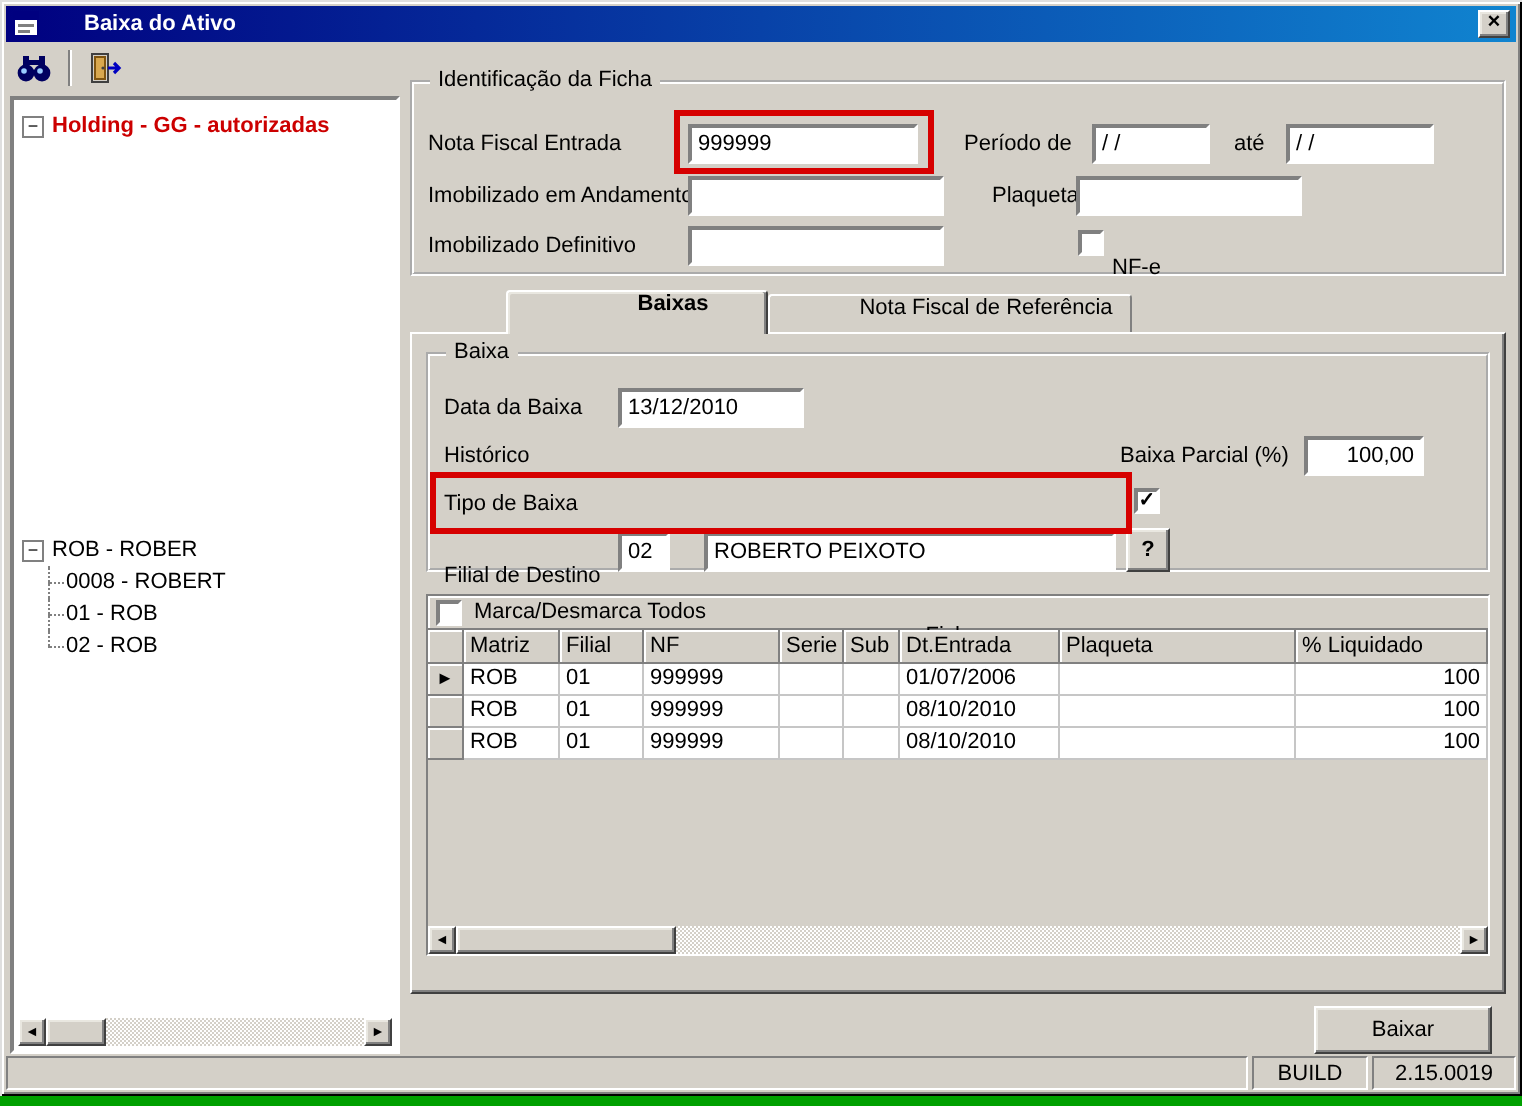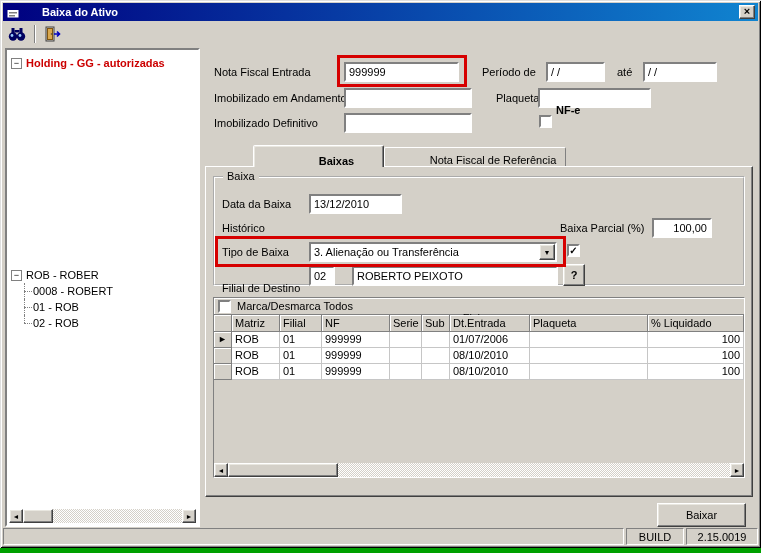--- a/index.html
+++ b/index.html
@@ -51,21 +51,21 @@
   .field { position: absolute; display: flex; align-items: center; padding: 0 3px; white-space: nowrap; overflow: hidden; }
   .field.num { justify-content: flex-end; }
 
   .checkbox { position: absolute; width: 13px; height: 13px; display: flex; align-items: center; justify-content: center;
     font-size: 10px; font-weight: bold; line-height: 10px; }
 
   .combo { position: absolute; display: flex; align-items: stretch; padding: 0; }
   .combo-text { flex: 1; display: flex; align-items: center; padding: 0 3px; white-space: nowrap; overflow: hidden; }
   .combo-btn { width: 16px; display: flex; align-items: center; justify-content: center; font-size: 7px; line-height: 7px; flex: 0 0 auto; }
 
-  .tab { position: absolute; background: #d4d0c8; display: flex; align-items: flex-end; justify-content: center;
+  .tab { position: absolute; background: #d4d0c8; display: flex; align-items: flex-start; justify-content: center;
     border: 1px solid; border-color: #fff #808080 #d4d0c8 #fff; border-bottom: none; border-radius: 2px 2px 0 0; padding-left: 36px; }
   .tab.inactive { top: 147px; height: 19px; z-index: 1; }
   .tab.active { top: 145px; height: 22px; z-index: 3; font-weight: bold;
     border-color: #fff #404040 transparent #fff; box-shadow: inset -1px 0 0 #808080, inset 1px 1px 0 #e9e7e0; }
   .tabpanel { position: absolute; left: 205px; top: 166px; width: 548px; height: 331px; background: #d4d0c8;
     border: 1px solid; border-color: #fff #404040 #404040 #fff; box-shadow: inset -1px -1px 0 #808080; z-index: 2; }
 
   .grid { position: absolute; left: 213px; top: 297px; width: 532px; height: 181px;
     border: 1px solid; border-color: #808080 #fff #fff #808080; background: #d4d0c8; }
   .grid-toprow { position: absolute; left: 0; top: 0; width: 530px; height: 17px; background: #d4d0c8;
@@ -161,56 +161,55 @@
       </div>
       <div class="hscroll">
         <div class="scroll-btn raised">◄</div>
         <div class="scroll-track">
           <div class="scroll-thumb raised" style="width:30px;"></div>
         </div>
         <div class="scroll-btn raised">►</div>
       </div>
     </div>
 
+    <div class="groupbox" style="left:205px;top:40px;width:548px;height:98px;">
+      <div class="legend">Identificação da Ficha</div>
+    </div>
     <div class="lbl" style="left:214px;top:66px;">Nota Fiscal Entrada</div>
     <div class="field sunken" style="left:344px;top:62px;width:115px;height:20px;">999999</div>
     <div class="lbl" style="left:482px;top:66px;">Período de</div>
     <div class="field sunken" style="left:546px;top:62px;width:59px;height:20px;">/  /</div>
     <div class="lbl" style="left:617px;top:66px;">até</div>
     <div class="field sunken" style="left:643px;top:62px;width:74px;height:20px;">/  /</div>
     <div class="lbl" style="left:214px;top:92px;">Imobilizado em Andamento</div>
     <div class="field sunken" style="left:344px;top:88px;width:128px;height:20px;"></div>
     <div class="lbl" style="left:496px;top:92px;">Plaqueta</div>
     <div class="field sunken" style="left:538px;top:88px;width:113px;height:20px;"></div>
     <div class="lbl" style="left:214px;top:117px;">Imobilizado Definitivo</div>
     <div class="field sunken" style="left:344px;top:113px;width:128px;height:20px;"></div>
     <div class="checkbox sunken" style="left:539px;top:115px;"></div>
-    <div class="lbl" style="left:556px;top:104px;font-weight:bold;">NF-e</div>
+    <div class="lbl" style="left:556px;top:128px;">NF-e</div>
 
     <div class="tab active" style="left:253px;width:131px;">
       <span>Baixas</span>
     </div>
     <div class="tab inactive" style="left:384px;width:182px;">
       <span>Nota Fiscal de Referência</span>
     </div>
     <div class="tabpanel"></div>
 
     <div class="groupbox" style="left:213px;top:176px;width:532px;height:110px;z-index:4;">
       <div class="legend">Baixa</div>
     </div>
     <div class="lbl" style="left:222px;top:198px;z-index:4;">Data da Baixa</div>
     <div class="field sunken" style="left:309px;top:194px;width:93px;height:20px;z-index:4;">13/12/2010</div>
     <div class="lbl" style="left:222px;top:222px;z-index:4;">Histórico</div>
     <div class="lbl" style="left:560px;top:222px;z-index:4;">Baixa Parcial (%)</div>
     <div class="field sunken num" style="left:652px;top:218px;width:60px;height:20px;z-index:4;padding-left:48px;">100,00</div>
     <div class="lbl" style="left:222px;top:246px;z-index:4;">Tipo de Baixa</div>
-    <div class="combo sunken" style="left:309px;top:242px;width:248px;height:20px;z-index:4;">
-      <div class="combo-text">3. Alienação ou Transferência</div>
-      <div class="combo-btn raised">▼</div>
-    </div>
     <div class="checkbox sunken" style="left:567px;top:244px;z-index:4;">✓</div>
     <div class="lbl" style="left:222px;top:282px;z-index:4;">Filial de Destino</div>
     <div class="field sunken" style="left:309px;top:266px;width:26px;height:20px;z-index:4;">02</div>
     <div class="field sunken" style="left:352px;top:266px;width:206px;height:20px;z-index:4;">ROBERTO PEIXOTO</div>
     <button class="raised" style="position:absolute;left:563px;top:264px;width:22px;height:22px;font-weight:bold;z-index:4;">?</button>
 
     <div class="grid" style="z-index:4;">
       <div class="grid-toprow">
         <div class="checkbox sunken" style="position:static;margin-left:4px;"></div>
         <span style="margin-left:6px;">Marca/Desmarca Todos</span>

